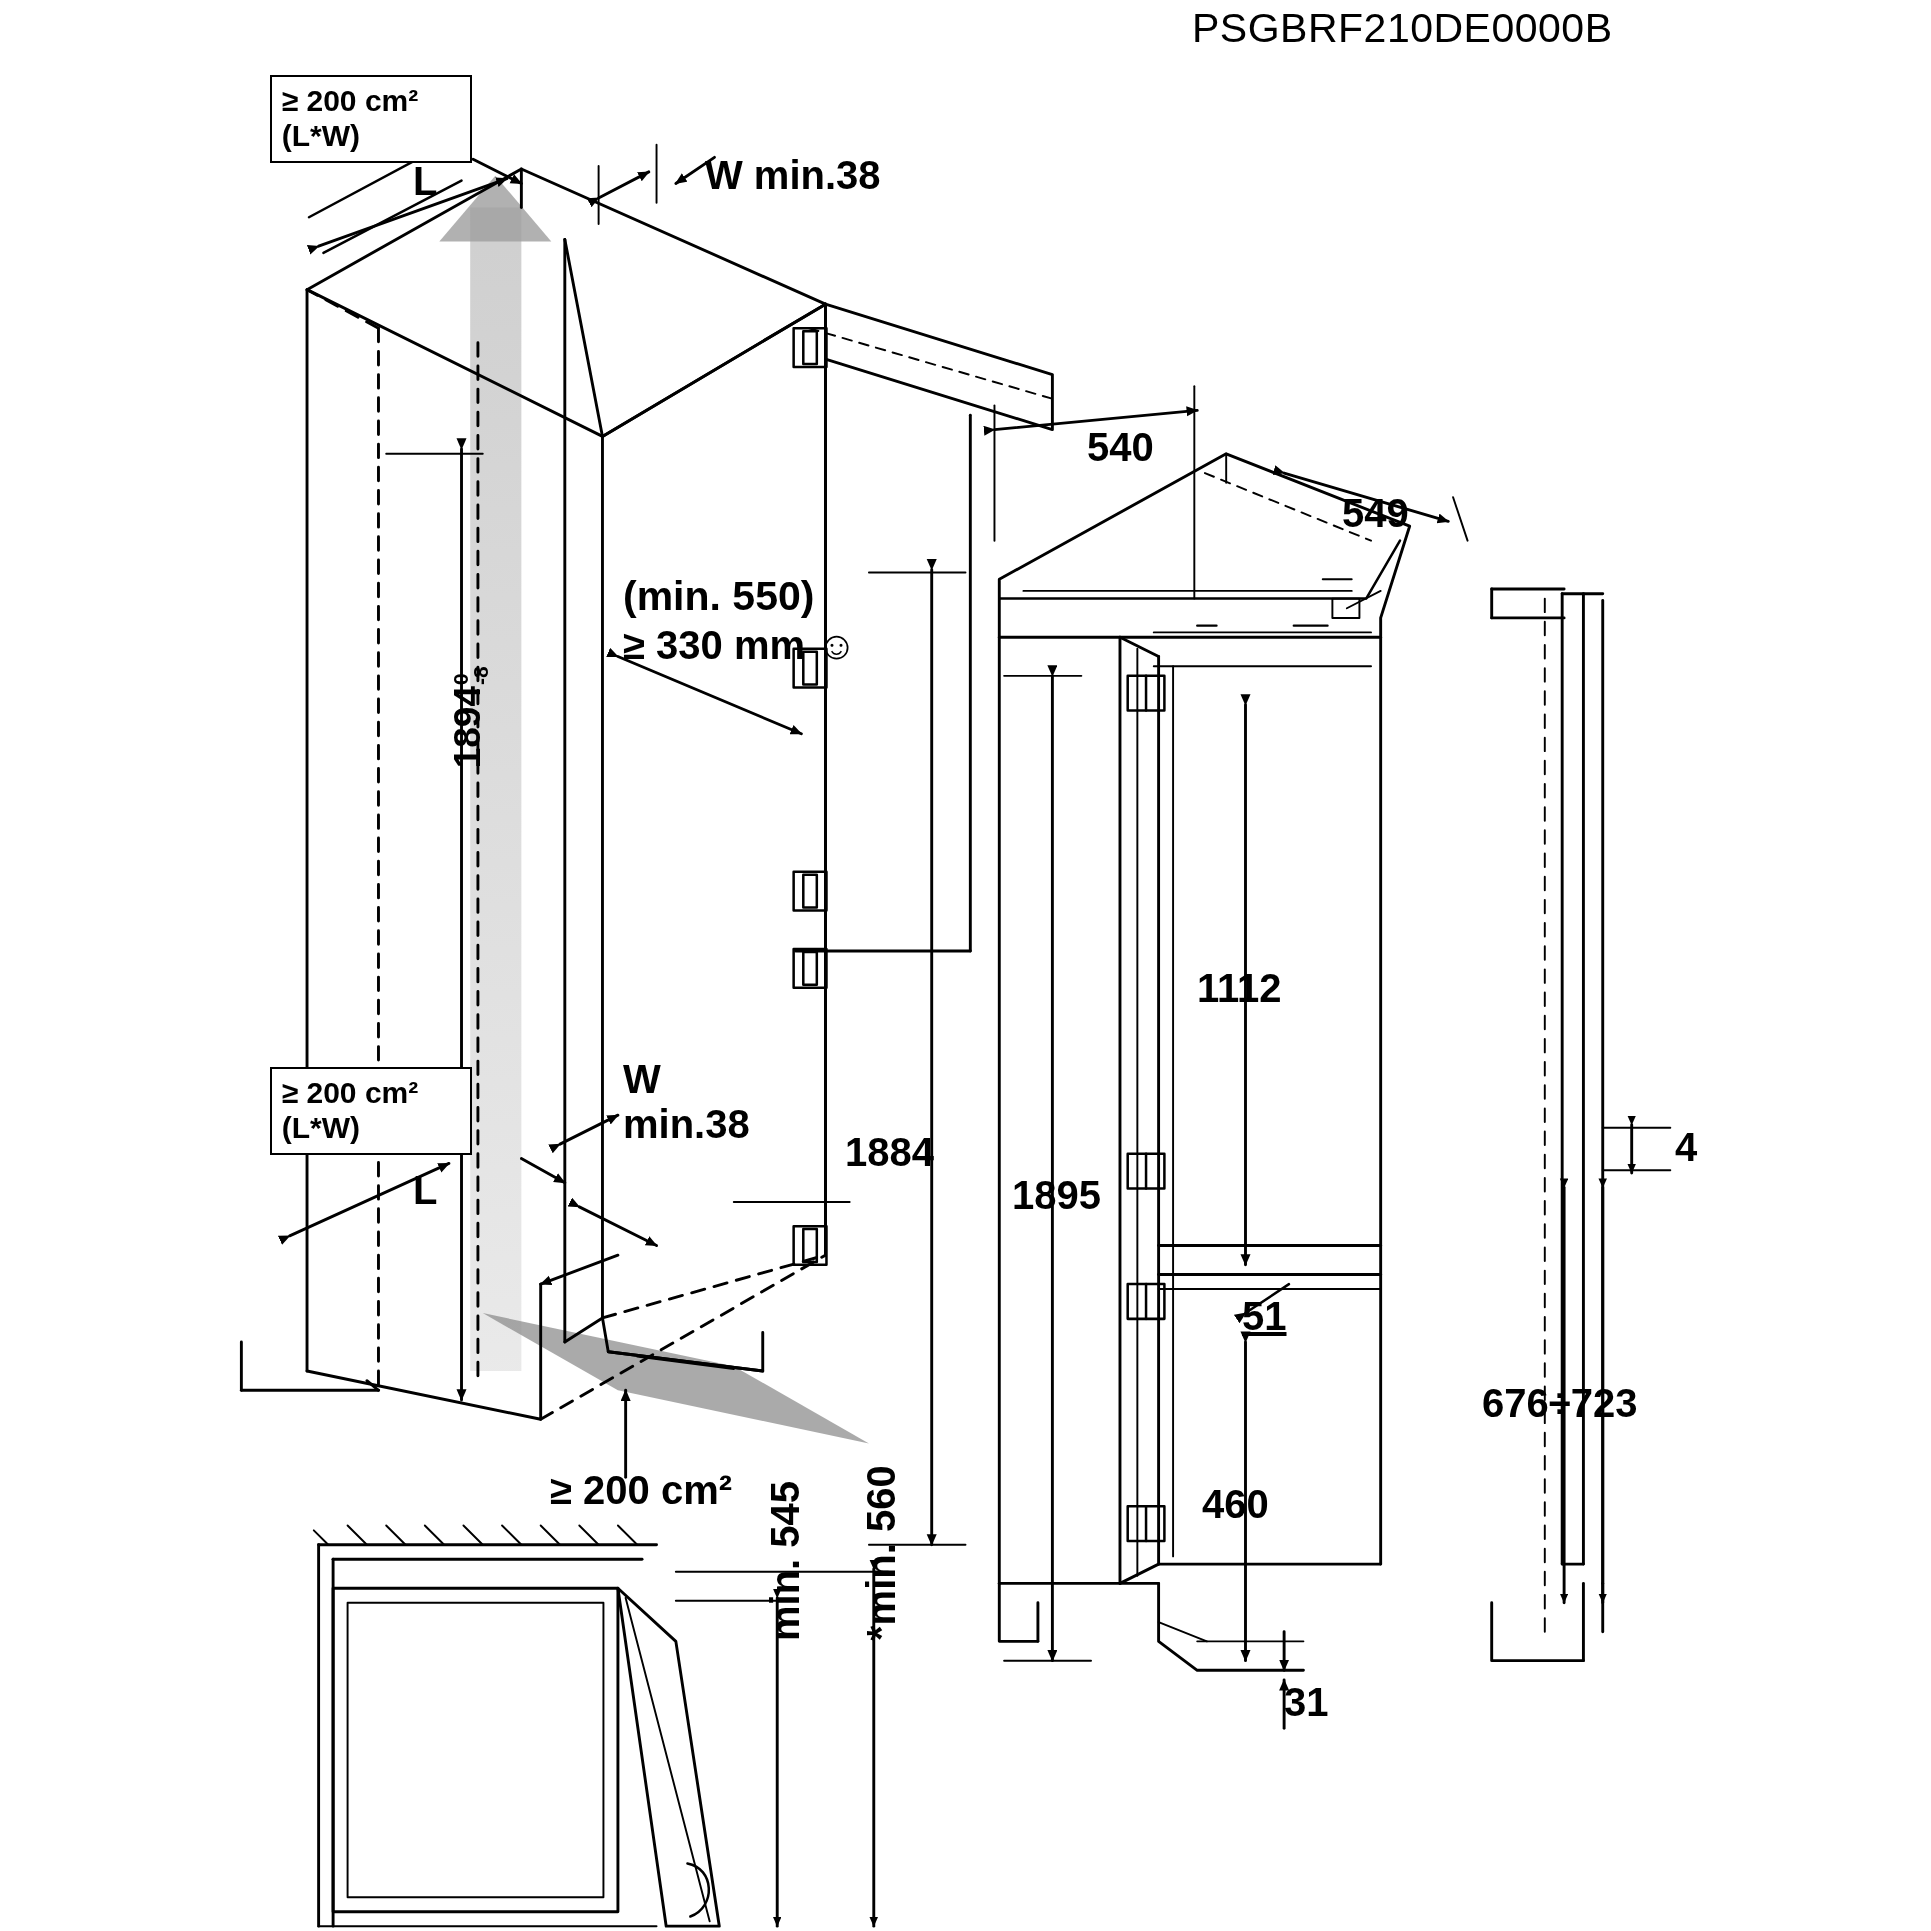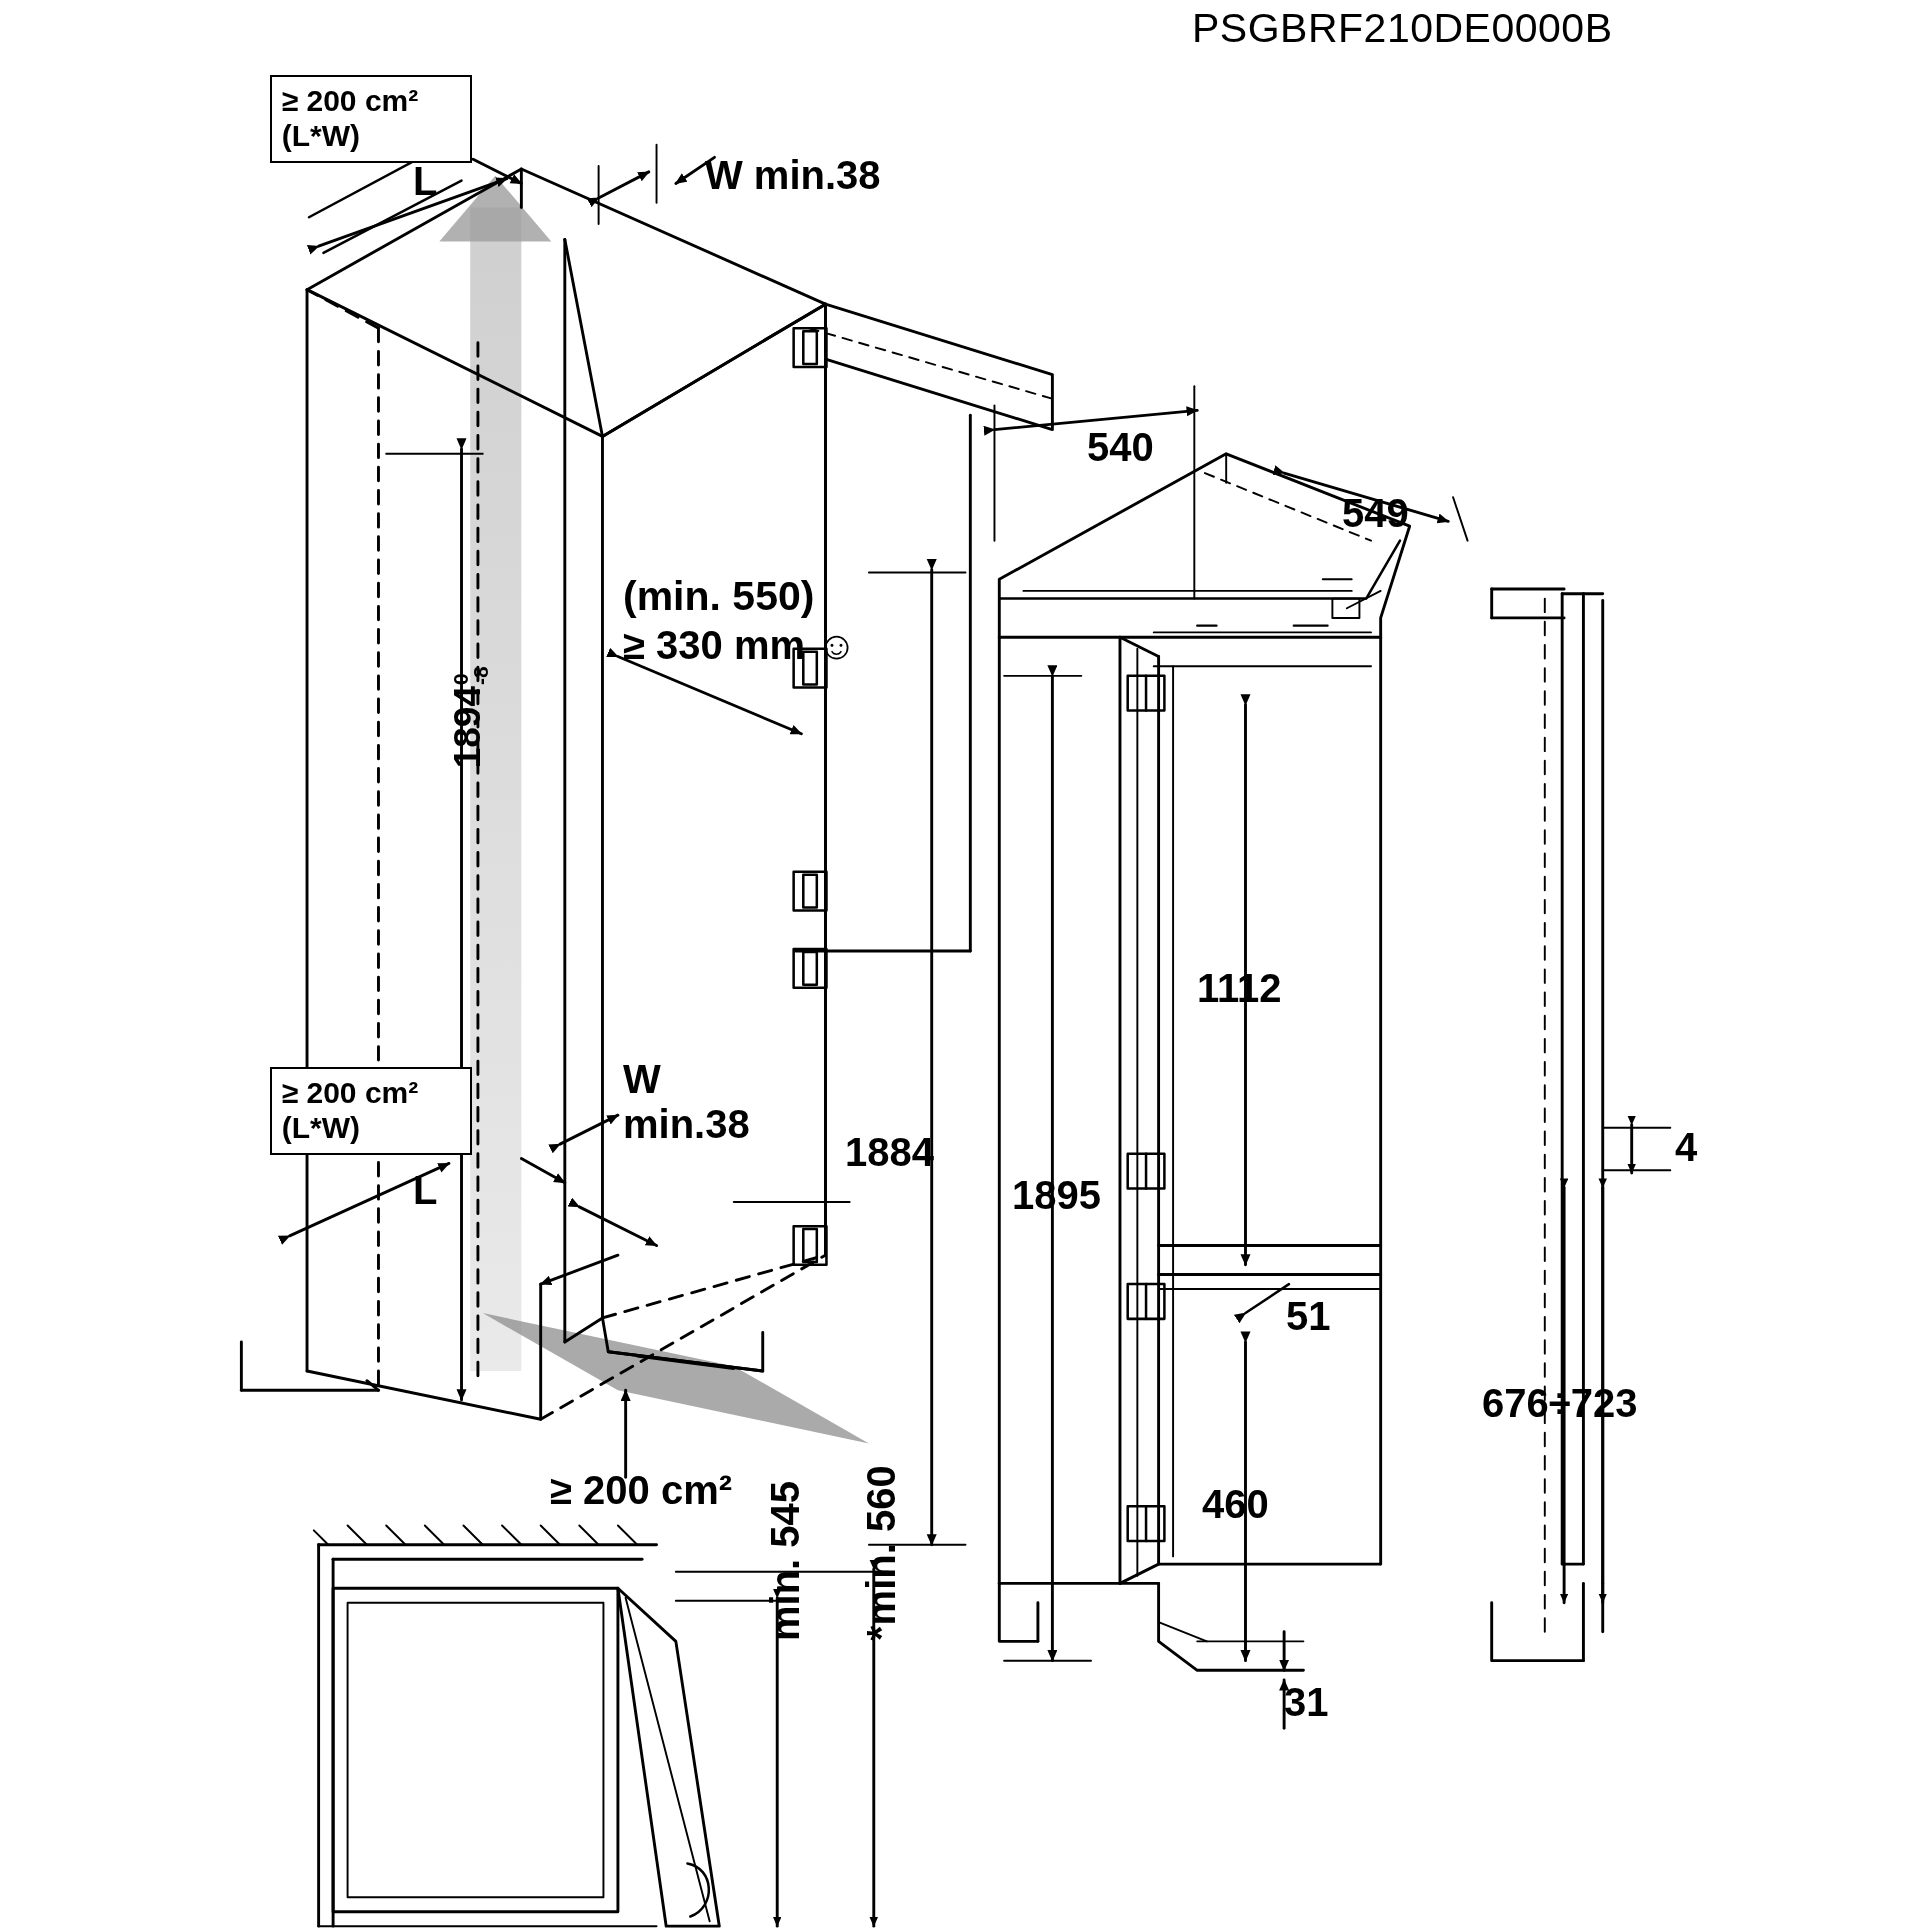--- a/index.html
+++ b/index.html
@@ -336,21 +336,21 @@
   <div class="lbl dim-lg" style="left:845px; top:1130px;">1884</div>
 
   <div class="lbl dim-lg" style="left:1043px; top:425px;margin-left:44px;">540</div>
 
   <div class="lbl dim-lg" style="left:1342px; top:478px;margin-top:13px;">549</div>
 
   <div class="lbl dim-lg" style="left:1012px; top:1173px;">1895</div>
 
   <div class="lbl dim-lg" style="left:1197px; top:966px;">1112</div>
 
-  <div class="lbl dim-lg" style="left:1286px; top:1294px;">51</div>
+  <div class="lbl dim-lg" style="left:1242px; top:1294px;text-decoration:underline;">51</div>
 
   <div class="lbl dim-lg" style="left:1202px; top:1482px;">460</div>
 
   <div class="lbl dim-lg" style="left:1284px; top:1680px;">31</div>
 
   <div class="lbl dim-lg" style="left:1675px; top:1125px;">4</div>
 
   <div class="lbl dim-lg" style="left:1482px; top:1381px;">676÷723</div>
 
   <div class="lbl dim-lg" style="left:550px; top:1468px;">≥ 200 cm²</div>

